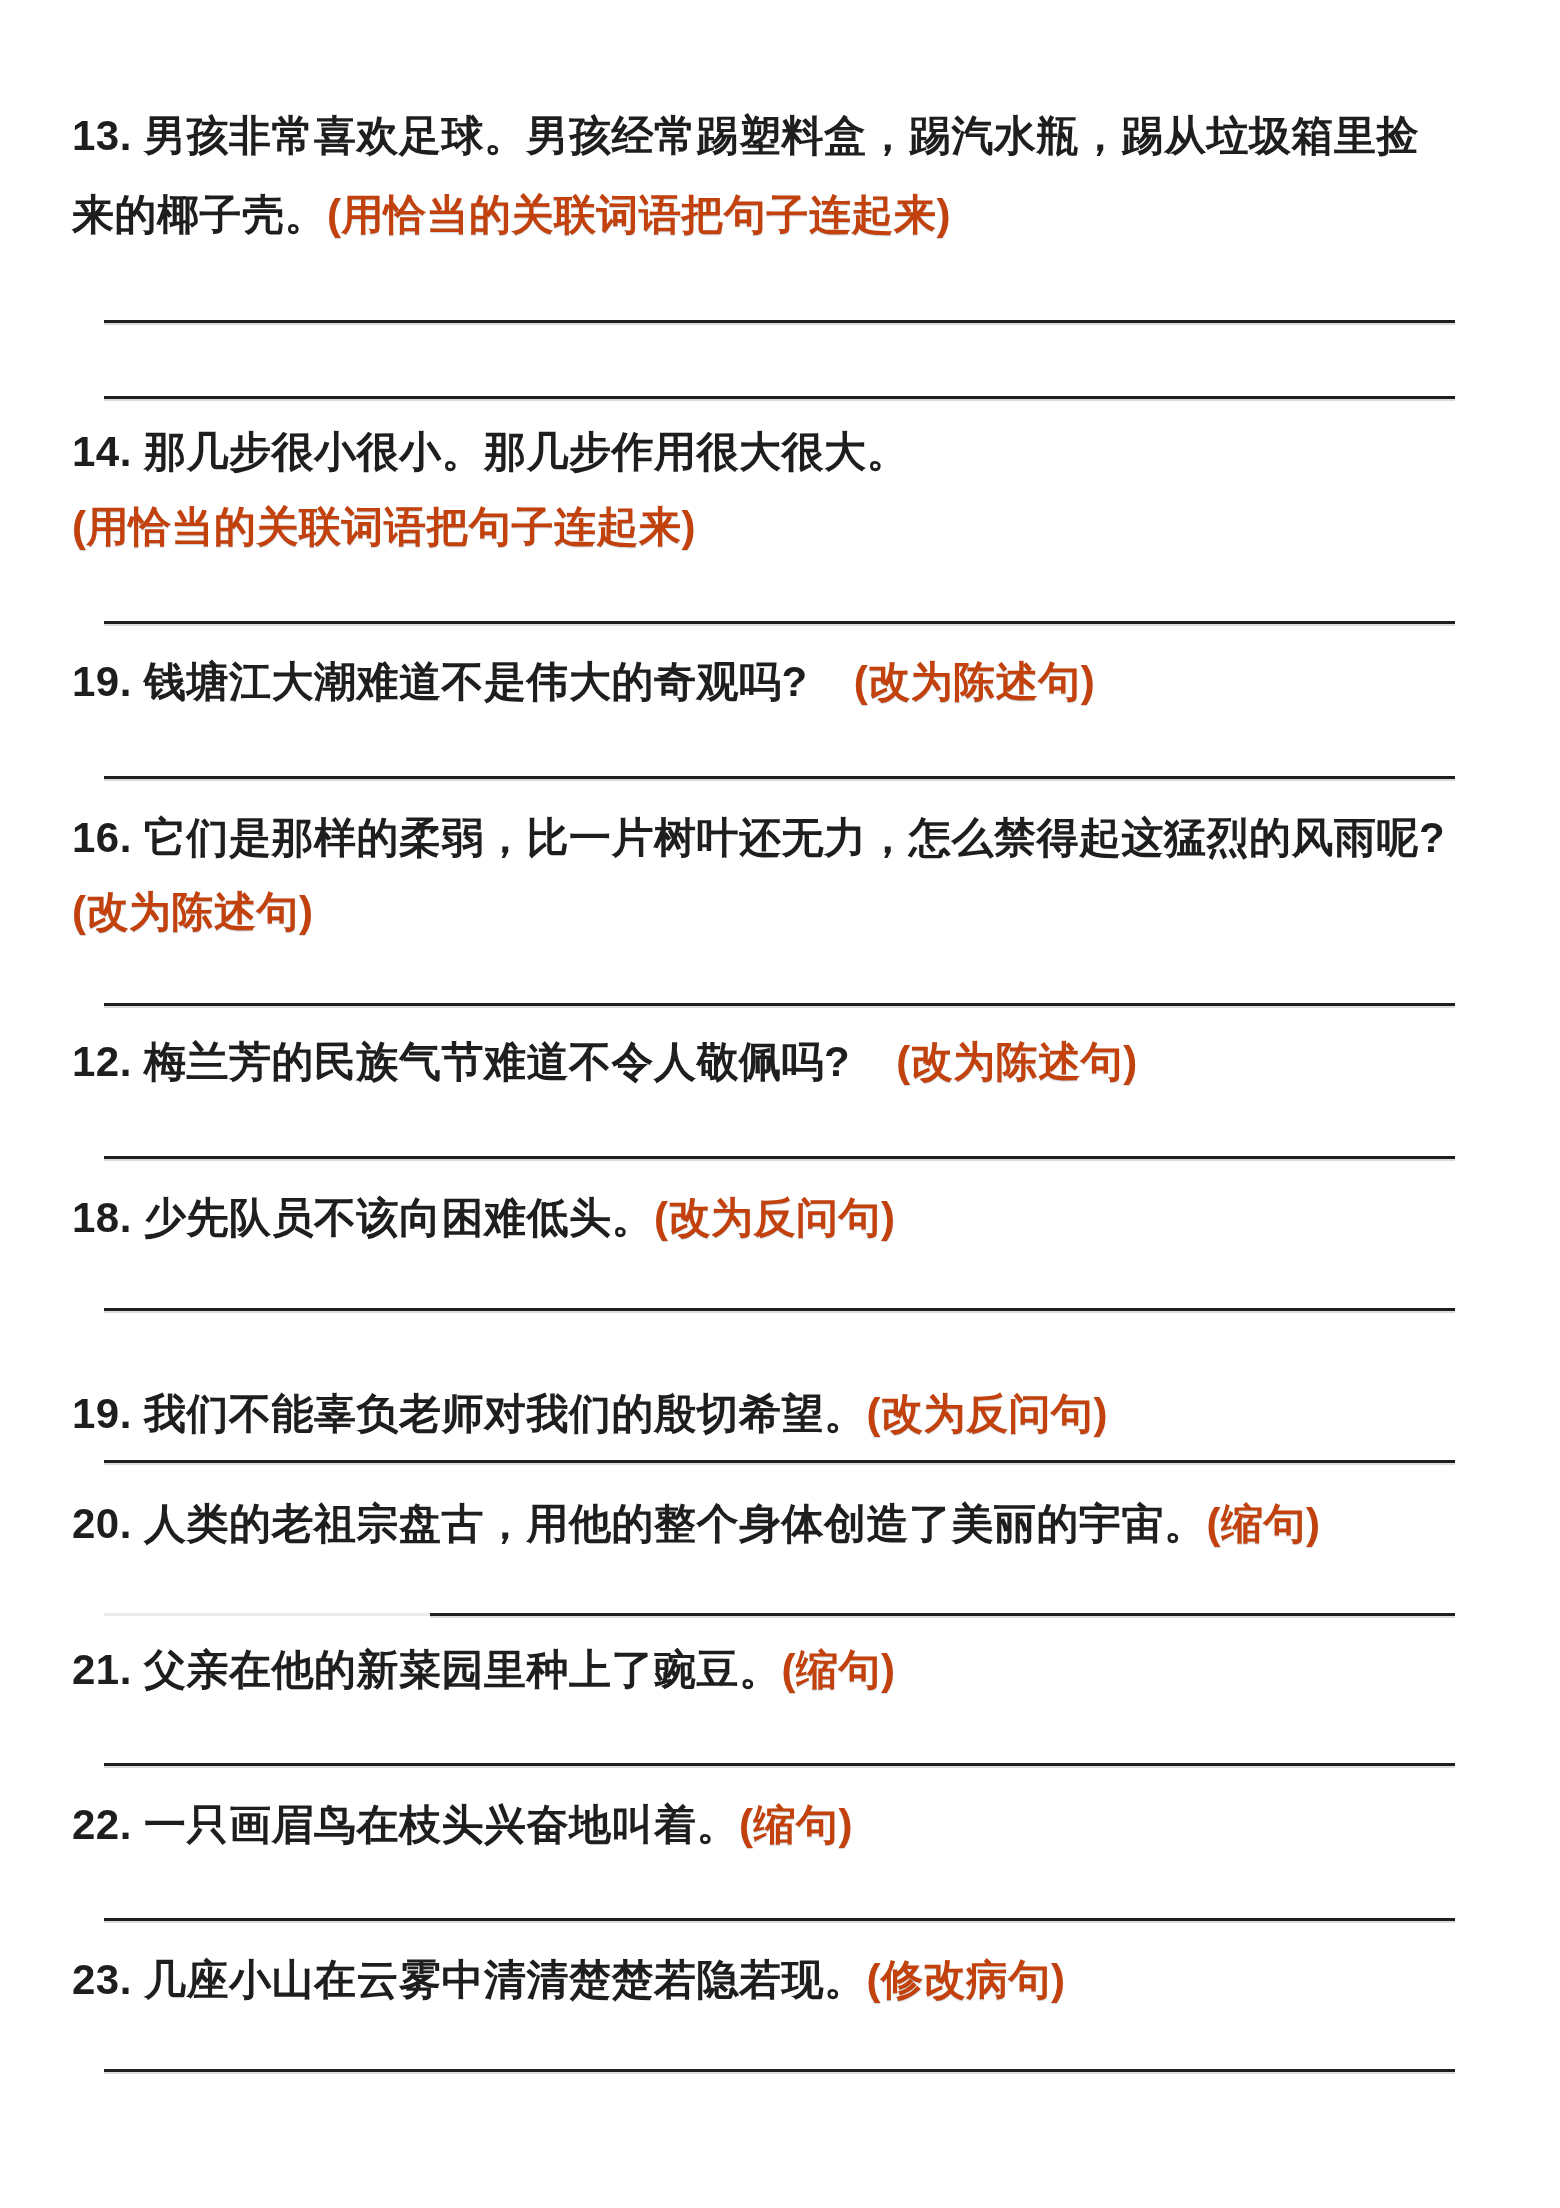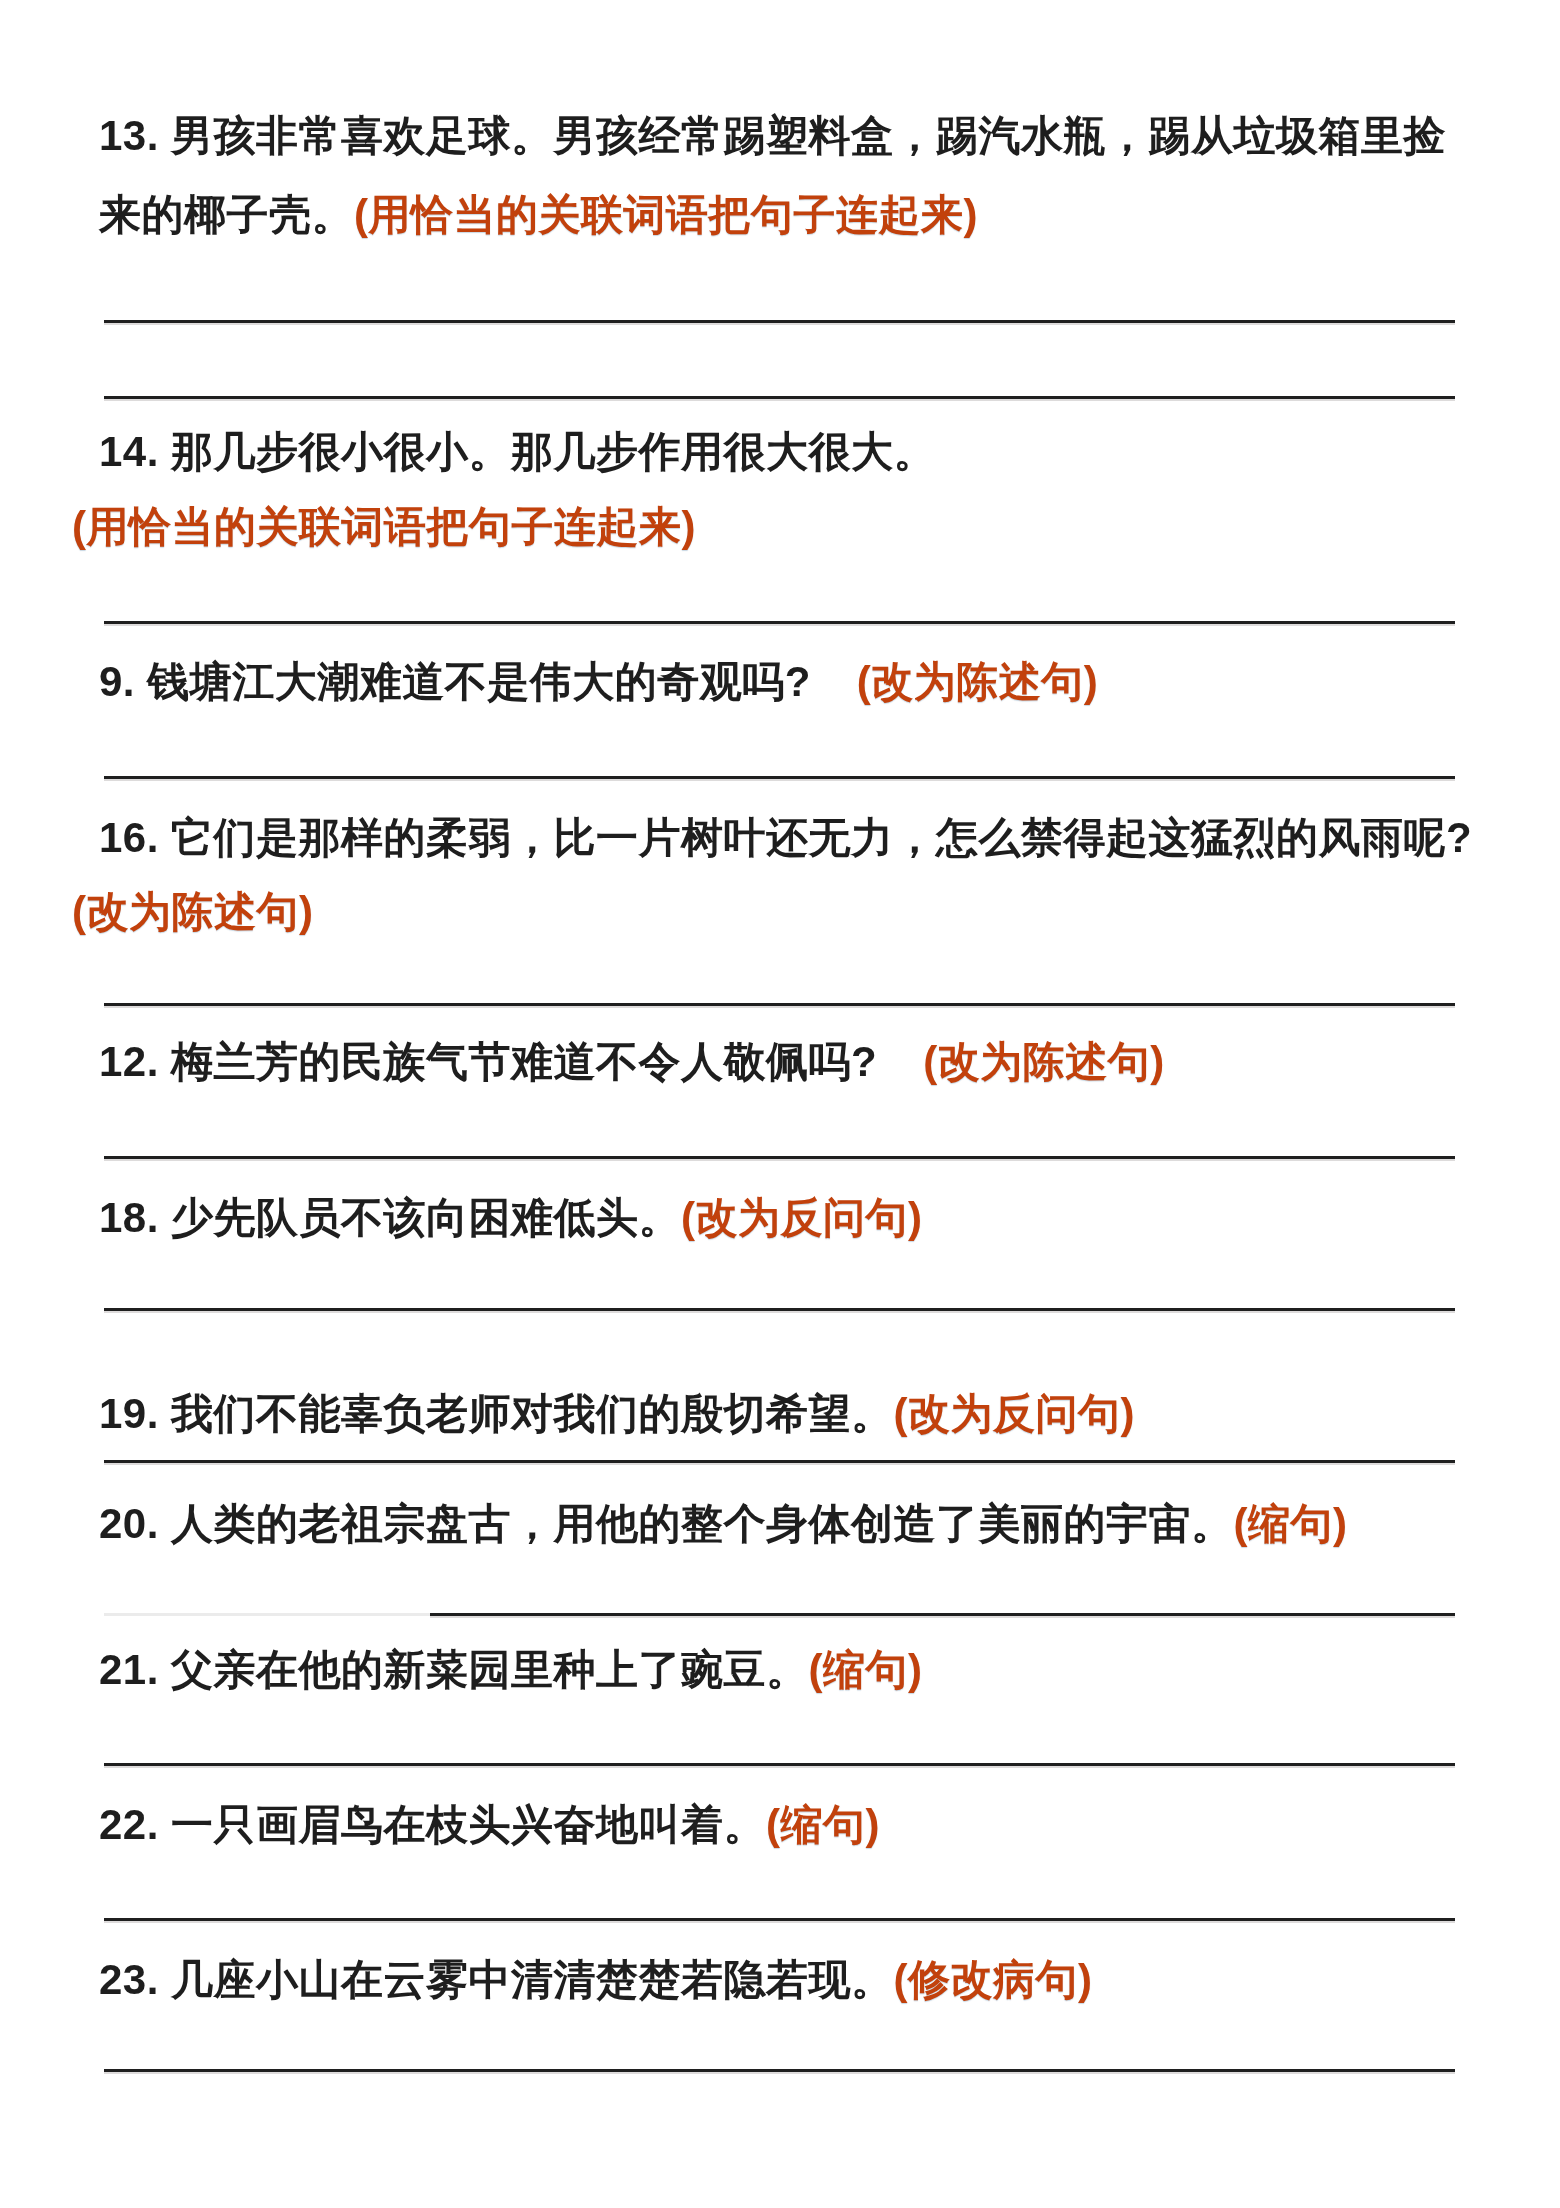--- a/index.html
+++ b/index.html
@@ -20,21 +20,20 @@
     left: 72px;
     right: 66px;
     font-size: 42px;
     line-height: 52px;
     letter-spacing: 0.5px;
     white-space: nowrap;
   }
   .seg-black {
     color: #1e1e1e;
     font-weight: 600;
-    margin-left: 27px;
   }
   .seg-blue {
     color: #c2410c;
     font-weight: 700;
     text-shadow: 0 1px 1px rgba(30, 90, 140, 0.25);
   }
   .seg-blue.gap {
     margin-left: 46px;
   }
   .rule {
@@ -71,21 +70,21 @@
 
   <div class="text-row" style="top:426px">
     <span class="seg-black">14. 那几步很小很小。那几步作用很大很大。</span>
   </div>
   <div class="text-row" style="top:501px">
     <span class="seg-blue">(用恰当的关联词语把句子连起来)</span>
   </div>
   <div class="rule" style="top:621px"></div>
 
   <div class="text-row" style="top:656px">
-    <span class="seg-black">9. 钱塘江大潮难道不是伟大的奇观吗?</span><span class="seg-blue gap">(改为陈述句)</span>
+    <span class="seg-black">19. 钱塘江大潮难道不是伟大的奇观吗?</span><span class="seg-blue gap">(改为陈述句)</span>
   </div>
   <div class="rule" style="top:776px"></div>
 
   <div class="text-row" style="top:812px">
     <span class="seg-black">16. 它们是那样的柔弱，比一片树叶还无力，怎么禁得起这猛烈的风雨呢?</span>
   </div>
   <div class="text-row" style="top:886px">
     <span class="seg-blue">(改为陈述句)</span>
   </div>
   <div class="rule" style="top:1003px"></div>

